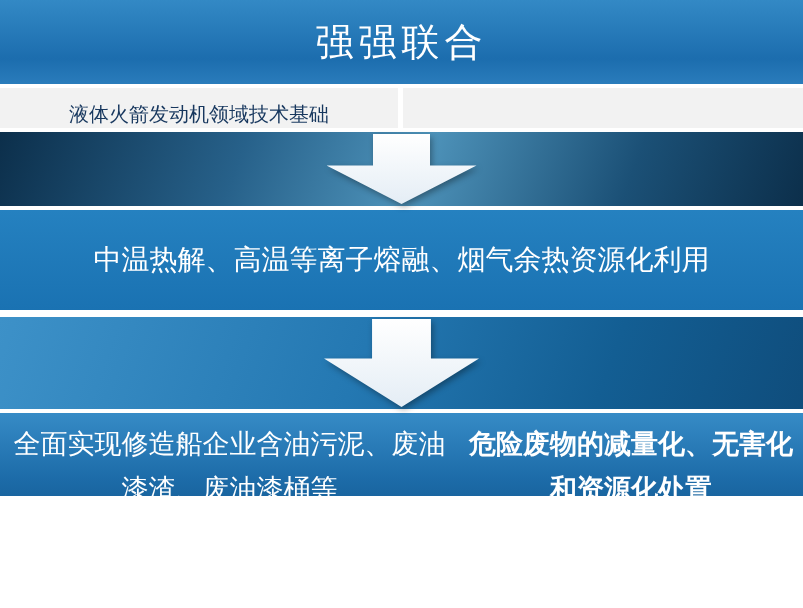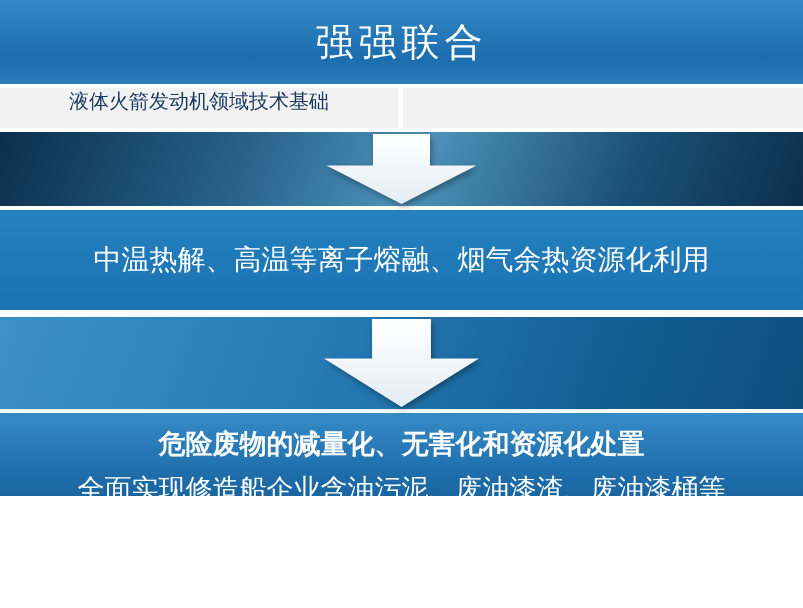--- a/index.html
+++ b/index.html
@@ -22,21 +22,21 @@
   .banner h1 {
     color:#ffffff; font-size:38px; font-weight:400; letter-spacing:5px;
     font-family:"Liberation Serif","DejaVu Serif",serif;
   }
 
   
   .light-row { background:#f2f2f2; display:flex; align-items:stretch; }
   .top-row { flex:0 0 40px; }
   .mid-row { flex:0 0 78px; }
   .cell {
-    display:flex; align-items:flex-start; justify-content:center;
+    display:flex; align-items:flex-end; justify-content:center;
     text-align:center; color:#17375e; padding:0 32px;
   }
   .cell.left-cell { flex:0 0 398px; }
   .cell.right-cell { flex:1; }
   .vdivider { flex:0 0 5px; background:#ffffff; }
   .top-row .cell { font-size:20px; font-weight:500; }
   .mid-row .cell { font-size:19px; line-height:1.5; }
   .bold { font-weight:bold; }
 
   
@@ -52,21 +52,21 @@
   .arrow-wrap { filter:drop-shadow(2px 3px 3px rgba(0,0,0,0.35)); }
   .arrow-shape {
     background:linear-gradient(180deg,#ffffff 0%,#e4edf5 100%);
     clip-path:polygon(31% 0, 69% 0, 69% 45%, 100% 45%, 50% 100%, 0 45%, 31% 45%);
   }
   .band1 .arrow-shape { width:150px; height:70px; }
   .band2 .arrow-shape { width:155px; height:88px; }
 
   
   .blue-section {
-    display:flex; flex-direction:column; align-items:center; justify-content:center;
+    display:flex; flex-direction:row; align-items:center; justify-content:center;
     color:#ffffff; text-align:center;
   }
   .tech-section {
     flex:0 0 100px;
     background:linear-gradient(180deg,#2581c0 0%,#1a72b2 100%);
   }
   .tech-section .line { font-size:28px; line-height:48px; }
   .result-section {
     flex:0 0 107px;
     background:linear-gradient(180deg,#368bc6 0%,#1d6ca9 60%,#145c94 100%);
@@ -115,19 +115,19 @@
 
   <div class="arrow-band band2">
     <div class="arrow-wrap">
       <div class="arrow-shape"></div>
     </div>
   </div>
 
   <div class="hdivider"></div>
 
   <div class="blue-section result-section">
+    <p class="line">全面实现修造船企业含油污泥、废油漆渣、废油漆桶等</p>
     <p class="line bold">危险废物的减量化、无害化和资源化处置</p>
-    <p class="line">全面实现修造船企业含油污泥、废油漆渣、废油漆桶等</p>
   </div>
 
   <div class="bottom-strip"></div>
 
 </div>
 
 </body></html>

